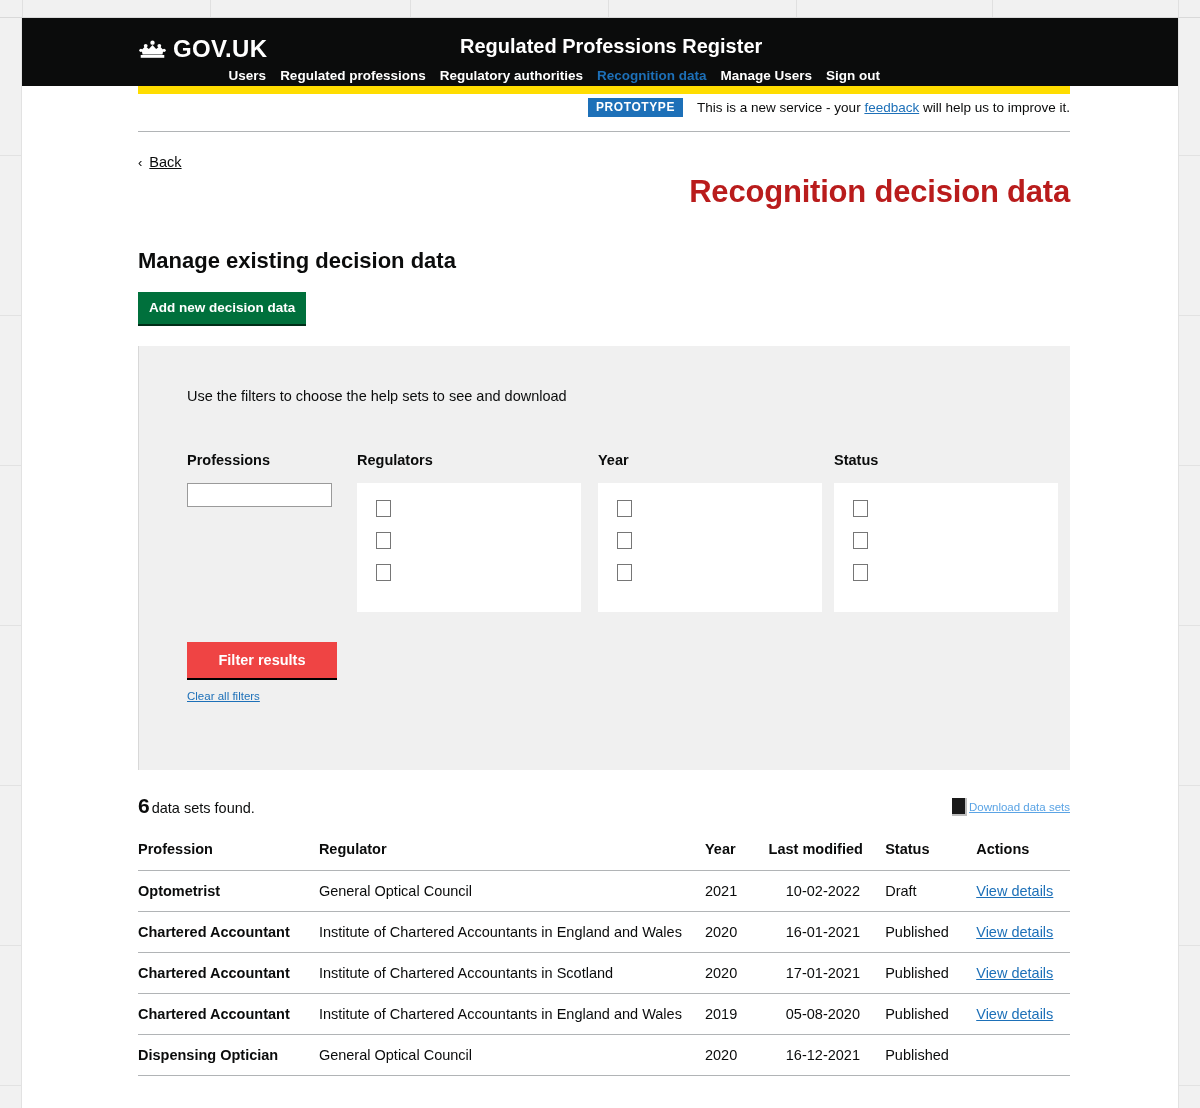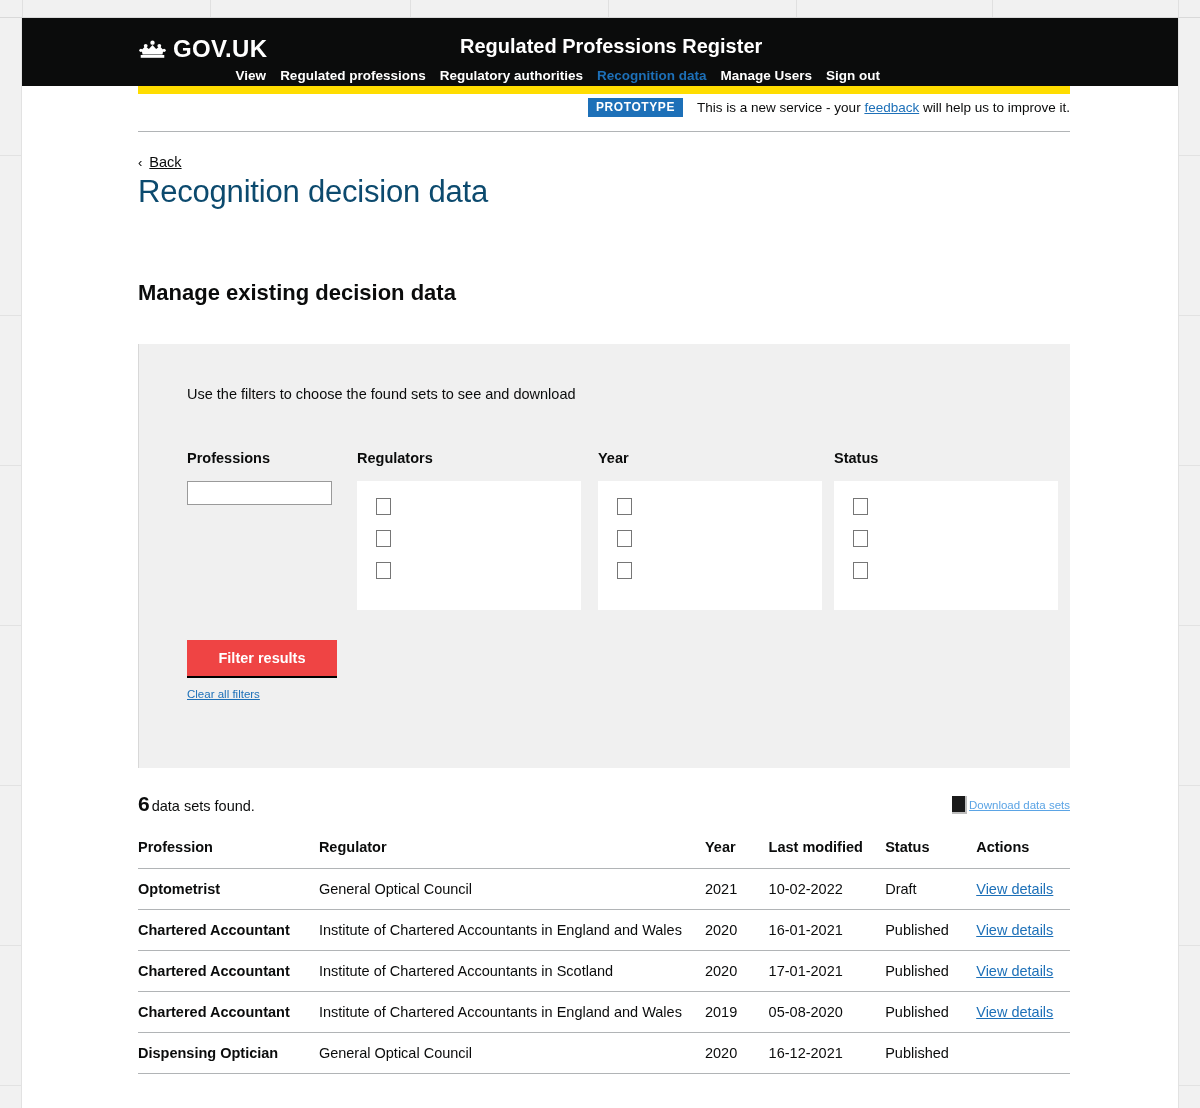--- a/index.html
+++ b/index.html
@@ -202,28 +202,29 @@
   
   .caption {
     margin-top: 48px;
     font-size: 17.5px;
     color: #505a5f;
     line-height: 1.2;
   }
   .page-title {
     margin: 4px 0 0 0;
     font-size: 31px;
-    font-weight: normal;
-    color: #0c4a6e;
+    font-weight: bold;
+    color: #b91c1c;
     letter-spacing: -.2px;
     line-height: 1.12;
+    text-align: right;
   }
 
   .subhead-row {
-    margin-top: 52px;
+    margin-top: 20px;
     display: flex;
     align-items: flex-start;
     justify-content: space-between;
     flex-direction: column;
   }
   .subhead {
     font-size: 22px;
     font-weight: bold;
     color: #0b0c0c;
     line-height: 1.2;
@@ -381,21 +382,21 @@
   }
   table.data-table td {
     padding: 12px 8px 12px 0;
     border-bottom: 1px solid #b1b4b6;
     vertical-align: top;
   }
   td.c-profession { font-weight: bold; width: 182px; }
   th.c-profession { width: 182px; }
   td.c-regulator, th.c-regulator { width: 408px; }
   td.c-year, th.c-year { width: 58px; }
-  td.c-modified, th.c-modified { width: 110px; }
+  td.c-modified, th.c-modified { width: 110px; text-align: center; }
   td.c-status, th.c-status { width: 85px; }
   td.c-actions, th.c-actions { width: 89px; }
   td.c-actions a {
     color: #1d70b8;
     text-decoration: underline;
   }
 </style>
 </head>
 <body>
 
@@ -449,21 +450,21 @@
                 <rect x="3" y="18.6" width="26" height="3.1"></rect>
               </g>
             </svg>
           </span>
           <span>GOV.UK</span>
         </div>
 
         <div class="service-title">Regulated Professions Register</div>
 
         <nav class="header-nav">
-          <a href="#">View</a>
+          <a href="#">Users</a>
           <a href="#">Regulated professions</a>
           <a href="#">Regulatory authorities</a>
           <a href="#" class="active">Recognition data</a>
           <a href="#">Manage Users</a>
           <a href="#">Sign out</a>
         </nav>
       </div>
     </div>
 
     <div class="yellow-strip"></div>
@@ -480,25 +481,26 @@
       <a href="#" class="back-link">
         <span class="back-chevron">‹</span>
         <span class="lbl">Back</span>
       </a>
 
       
       <h1 class="page-title">Recognition decision data</h1>
 
       <div class="subhead-row">
         <h2 class="subhead">Manage existing decision data</h2>
+        <button class="btn-green">Add new decision data</button>
       </div>
 
       
       <div class="filter-panel">
-        <p class="filter-intro">Use the filters to choose the found sets to see and download</p>
+        <p class="filter-intro">Use the filters to choose the help sets to see and download</p>
 
         <div class="filter-cols">
 
           <div class="fcol-professions">
             <label class="filter-label">Professions</label>
             <input class="text-input" type="text" placeholder="" style="">
           </div>
 
           <div class="fcol-regulators">
             <label class="filter-label">Regulators</label>

